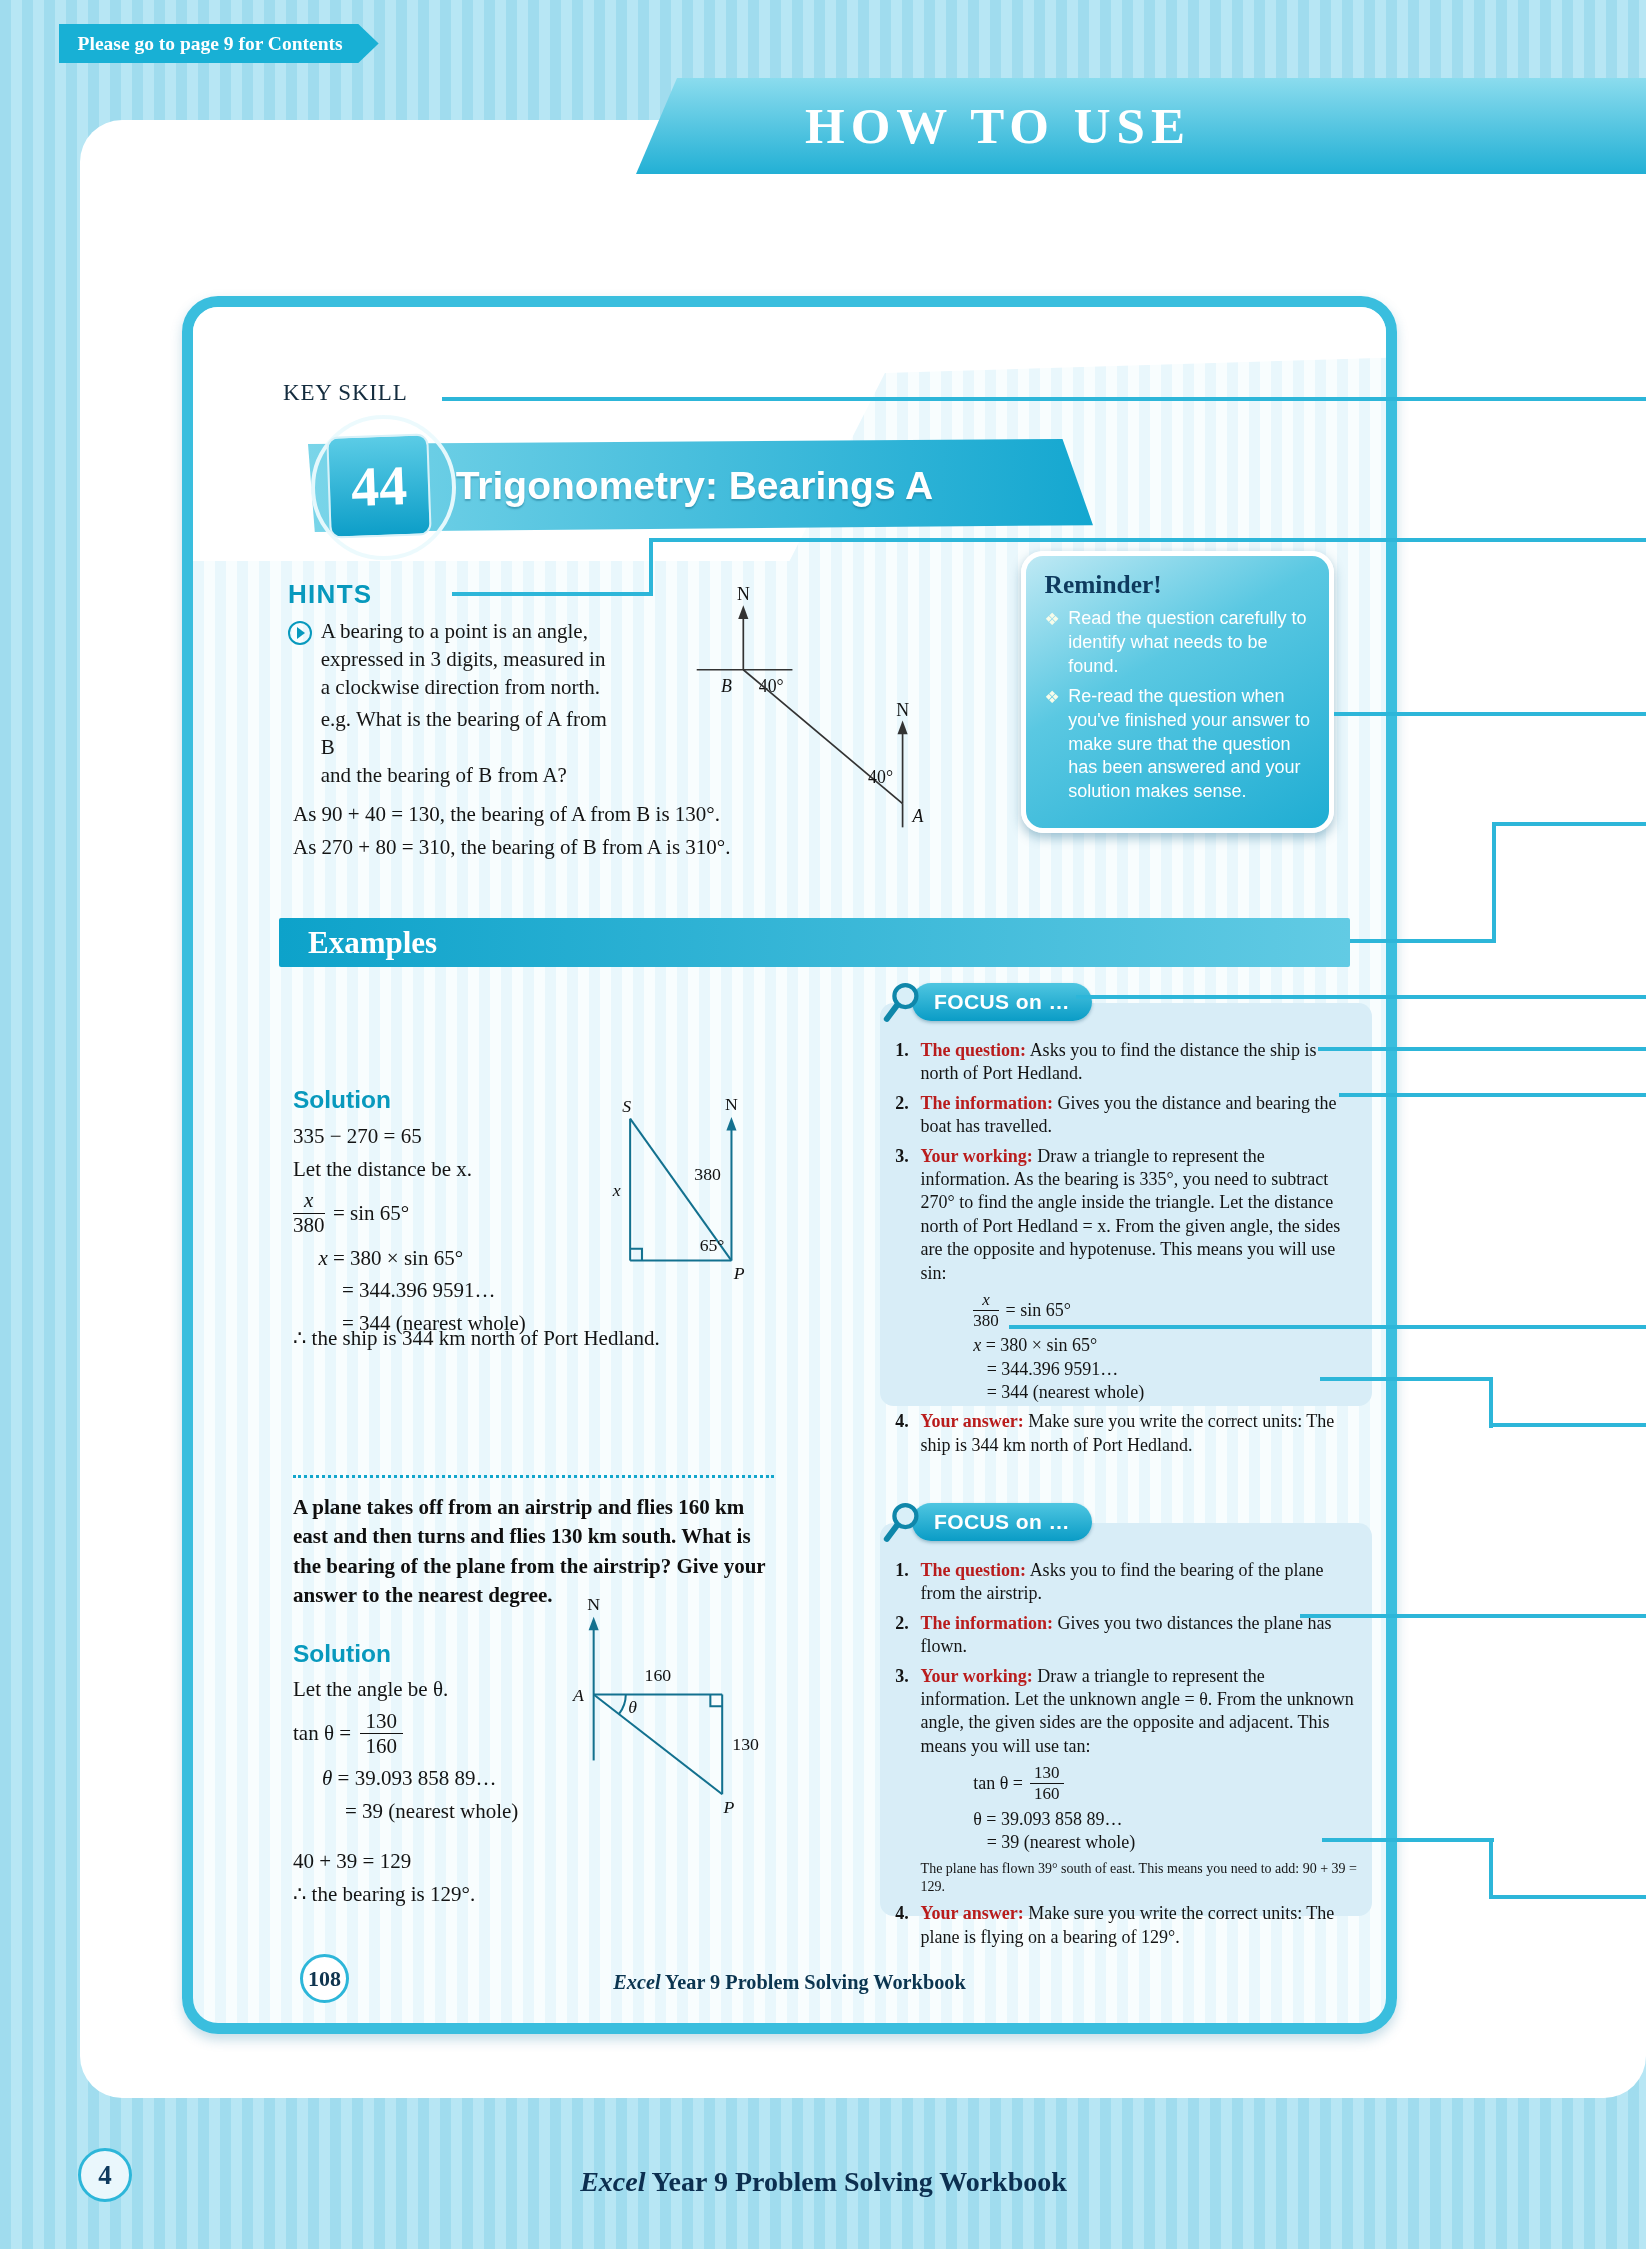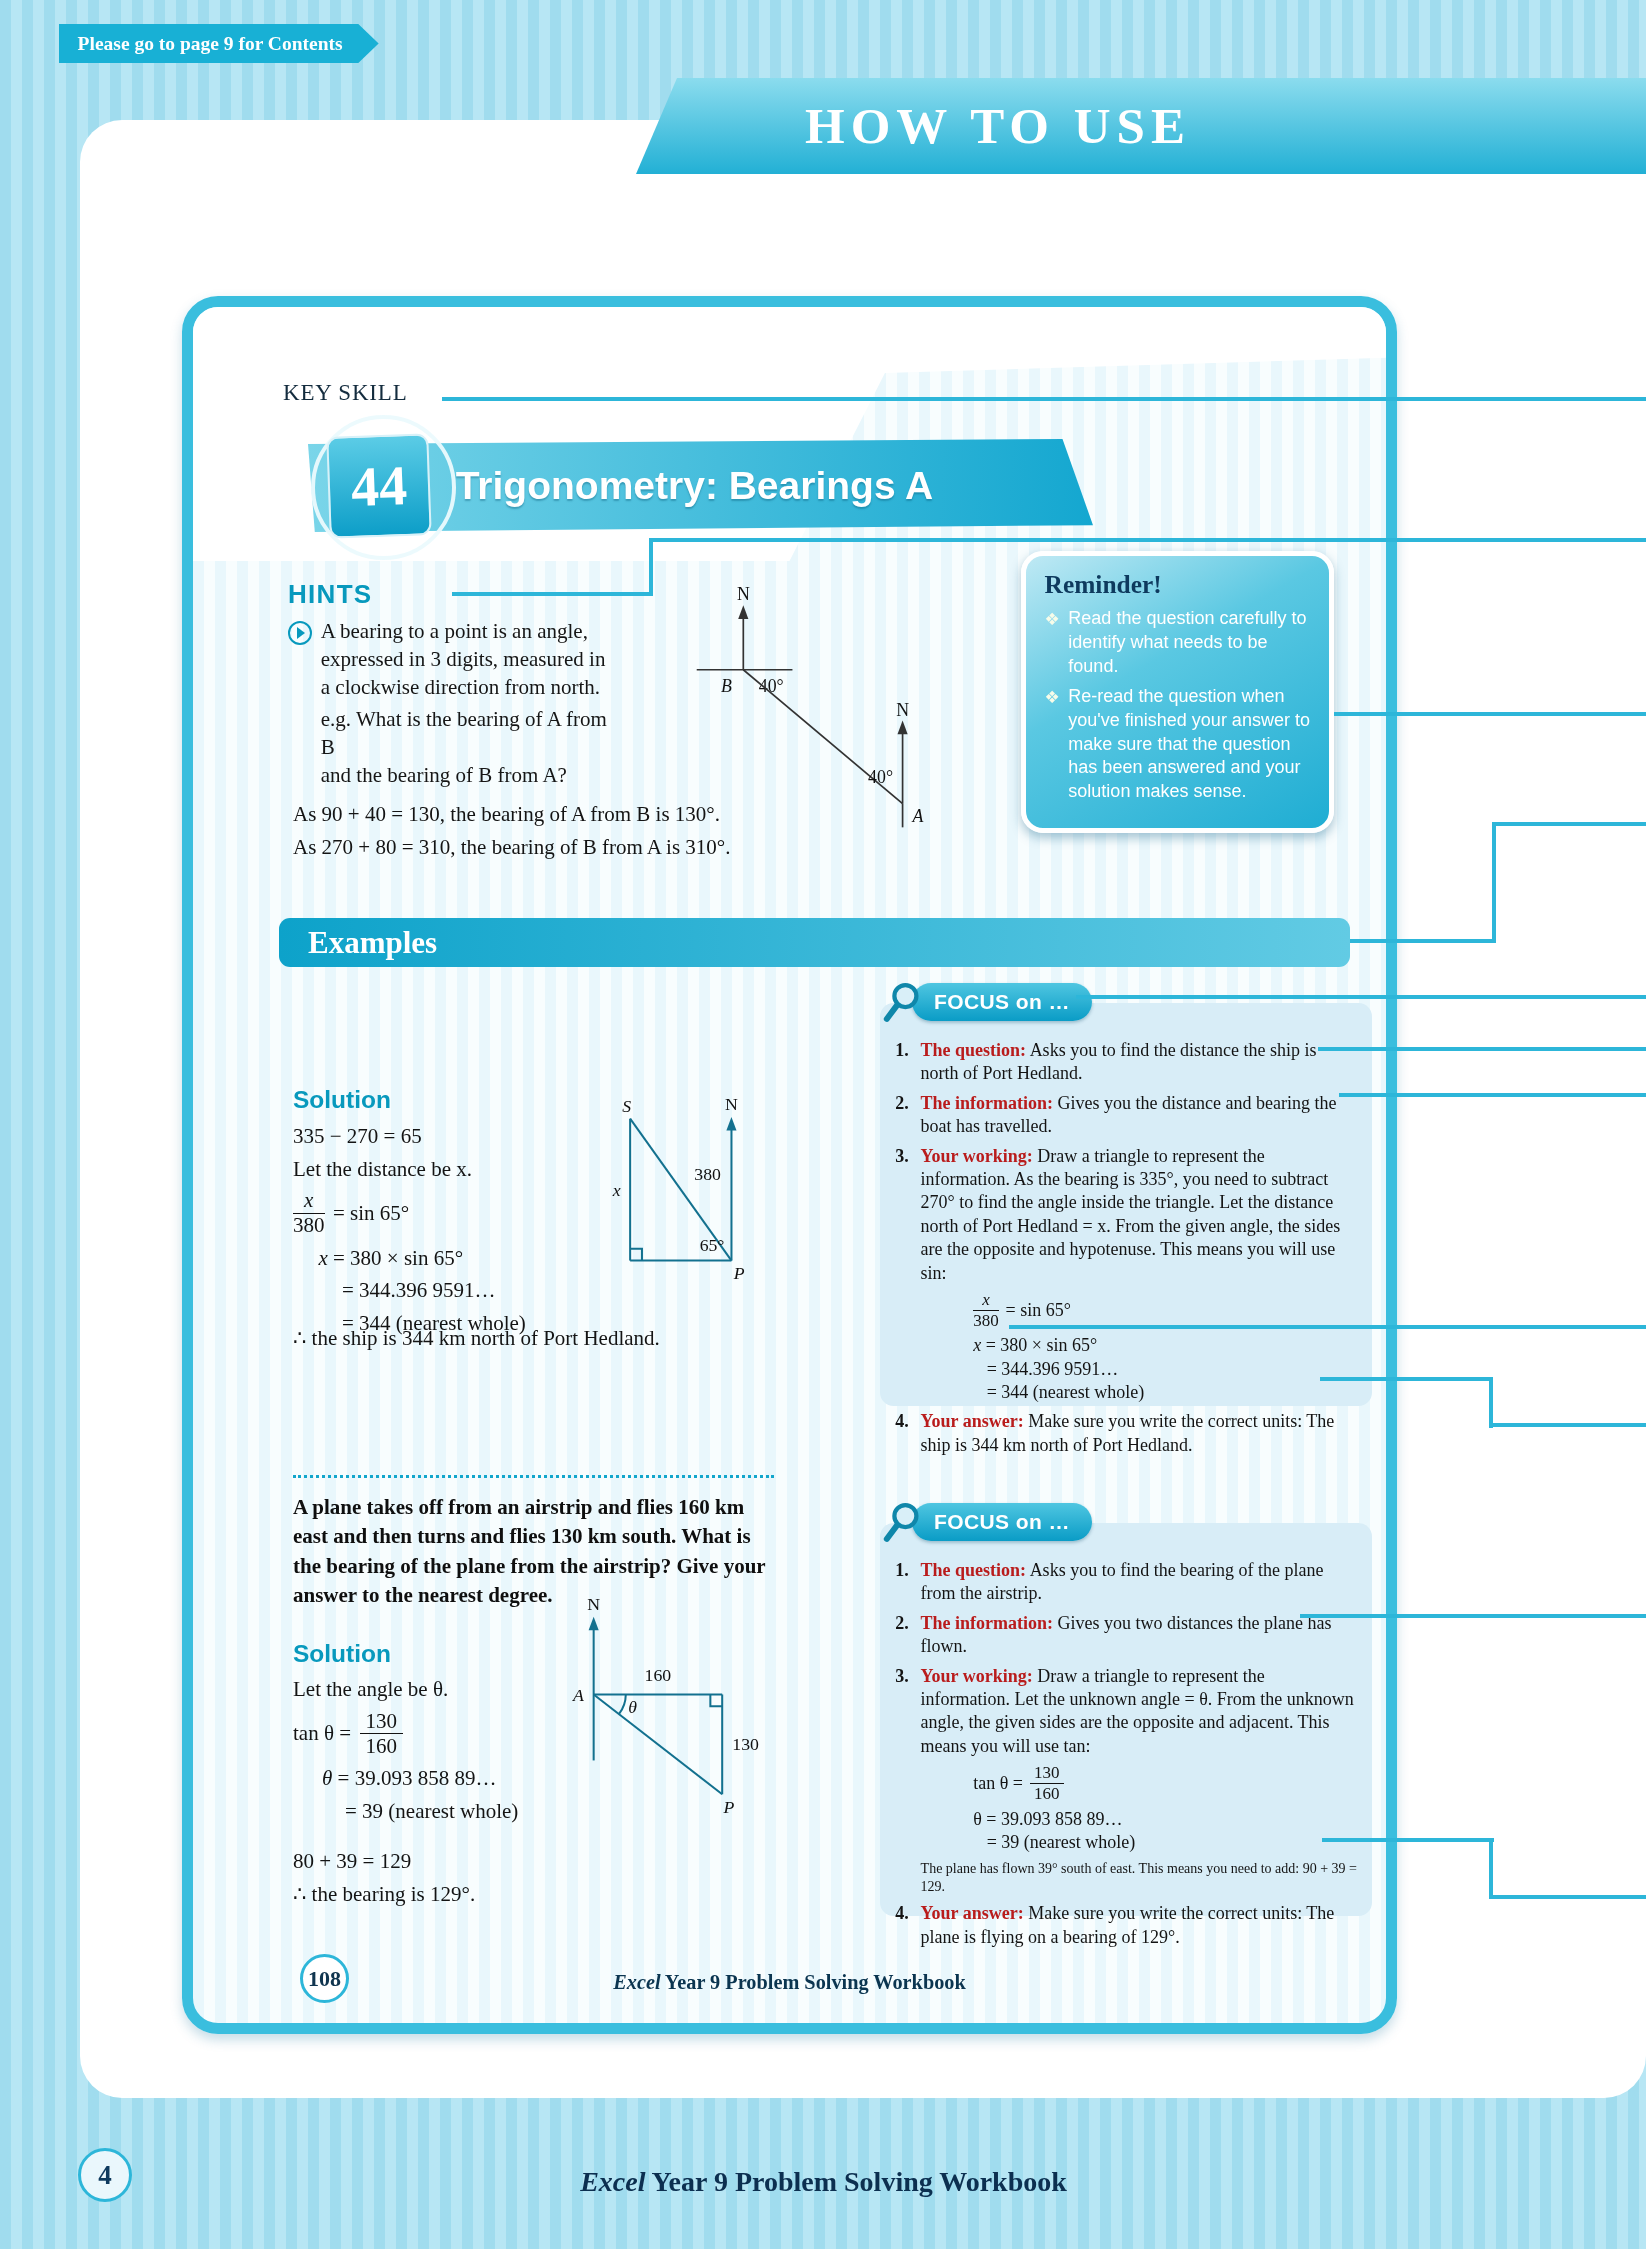--- a/index.html
+++ b/index.html
@@ -60,21 +60,21 @@
 
   #reminder{left:828px;top:244px;width:313px;border:5.1px solid #fff;border-radius:22px;
     background:linear-gradient(150deg,#bfe9f4 0%,#5ac8e2 40%,#1fadd3 100%);
     box-shadow:0 4.2px 10.2px rgba(10,90,130,.35);padding:12px 15.2px 17px 18.6px;box-sizing:border-box;}
   .rem-h{font-weight:bold;font-size:25.4px;color:#0e3a5e;margin:1.7px 0 8.5px;}
   .rem-item{display:flex;margin-bottom:6.8px;}
   .rem-marker{color:#f7fce9;font-size:17px;margin:1.7px 8.5px 0 0;flex:none;}
   .rem-text{color:#fff;font-size:18px;line-height:1.32;font-family:"Liberation Sans",sans-serif;}
 
   #examples-bar{left:86px;top:611px;width:1071px;height:49px;
-    background:linear-gradient(90deg,#0da2ca,#62cbe4);border-radius:11px;display:flex;
+    background:linear-gradient(90deg,#0da2ca,#62cbe4);border-radius:2px;display:flex;
     align-items:center;padding-left:29px;box-sizing:border-box;color:#fff;font-weight:bold;font-size:31px;}
 
   #q1{left:100px;top:681px;width:478px;font-weight:bold;font-size:21px;line-height:1.4;color:#0f0f0f;}
   .sol-h{font-family:"Liberation Sans",sans-serif;font-weight:bold;font-size:24.5px;color:#0899bd;}
   #sol1{left:100px;top:779px;}
   #work1{left:100px;top:817px;font-size:21px;}
   .wline{margin-bottom:7.6px;}
   .fracrow{display:flex;align-items:center;gap:8.5px;margin:3.4px 0 8.5px;}
   .frac{display:inline-flex;flex-direction:column;text-align:center;vertical-align:middle;line-height:1.08;}
   .frac .top{border-bottom:1.7px solid #131313;padding:0 6px 0.8px;display:block;}
@@ -250,21 +250,21 @@
       </span>
     </div>
     <div class="wline" style="margin-left:29px;">
       <span class="it">θ</span>
       <span>= 39.093 858 89…</span>
     </div>
     <div class="wline" style="margin-left:52px;">= 39 (nearest whole)</div>
   </div>
 
   <div class="abs" id="work2b">
-    <div class="wline">80 + 39 = 129</div>
+    <div class="wline">40 + 39 = 129</div>
     <div class="wline">∴ the bearing is 129°.</div>
   </div>
 
   <svg class="abs" style="left:360px;top:1286px;" width="220" height="241" viewBox="0 0 260 285">
     <line class="tstroke" x1="48" y1="38" x2="48" y2="198"></line>
     <polygon points="42,44 48,28 54,44" fill="#13718f"></polygon>
     <text class="dlabel" x="48" y="20" text-anchor="middle">N</text>
     <line class="tstroke" x1="48" y1="120" x2="200" y2="120"></line>
     <text class="dlabel" x="124" y="104" text-anchor="middle">160</text>
     <polyline class="tstroke" points="186,120 186,134 200,134"></polyline>

